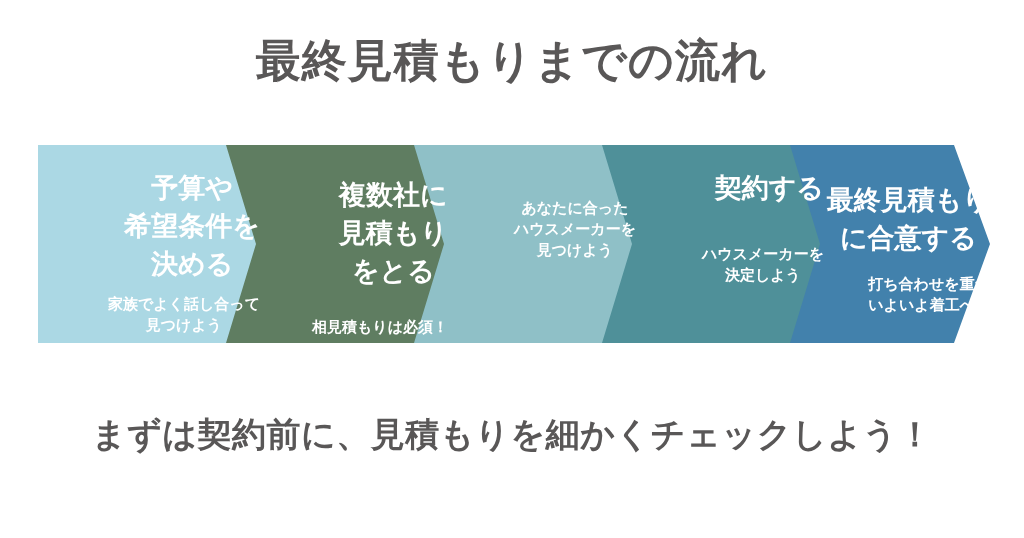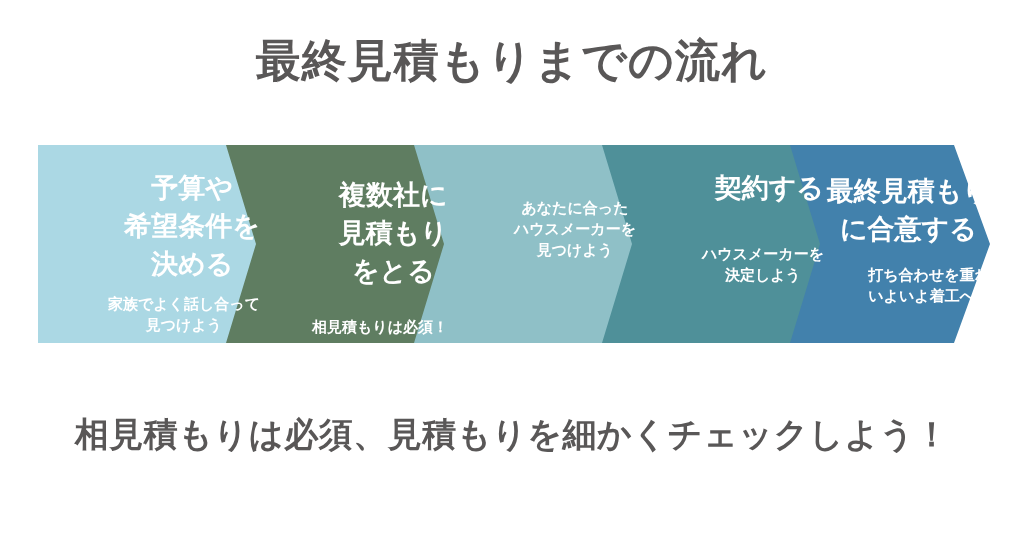--- a/index.html
+++ b/index.html
@@ -97,21 +97,21 @@
   .step-1 { left: 0px;   width: 222px; }
   .step-2 { left: 188px; width: 222px; }
   .step-3 { left: 376px; width: 222px; }
   .step-4 { left: 564px; width: 222px; }
   .step-5 { left: 752px; width: 200px; }
 
   .step-1 .chev-content { padding-top: 24px; }
   .step-2 .chev-content { padding-top: 31px; padding-left: 26px; }
   .step-3 .chev-content { padding-top: 36px; padding-left: 26px; }
   .step-4 .chev-content { padding-top: 24px; padding-left: 26px; }
-  .step-5 .chev-content { padding-top: 27px; padding-left: 24px; }
+  .step-5 .chev-content { padding-top: 36px; padding-left: 24px; }
 
   .step-1 .chev-sub { margin-top: 10px; }
   .step-2 .chev-sub { margin-top: 26px; }
   .step-3 .chev-sub { margin-top: 16px; }
   .step-4 .chev-sub { margin-top: 36px; }
   .step-5 .chev-sub { margin-top: 16px; }
 
   
   .caption {
     position: absolute;
@@ -190,15 +190,15 @@
       <div class="chev-content">
         <div class="chev-title">最終見積もり
 に合意する</div>
         <div class="chev-sub">打ち合わせを重ね
 いよいよ着工へ！</div>
       </div>
     </div>
 
   </div>
 
-  <div class="caption" style="color: rgb(89, 87, 87);">相見積もりは必須、見積もりを細かくチェックしよう！</div>
+  <div class="caption" style="color: rgb(89, 87, 87);">まずは契約前に、見積もりを細かくチェックしよう！</div>
 
 </div>
 
 </body></html>

